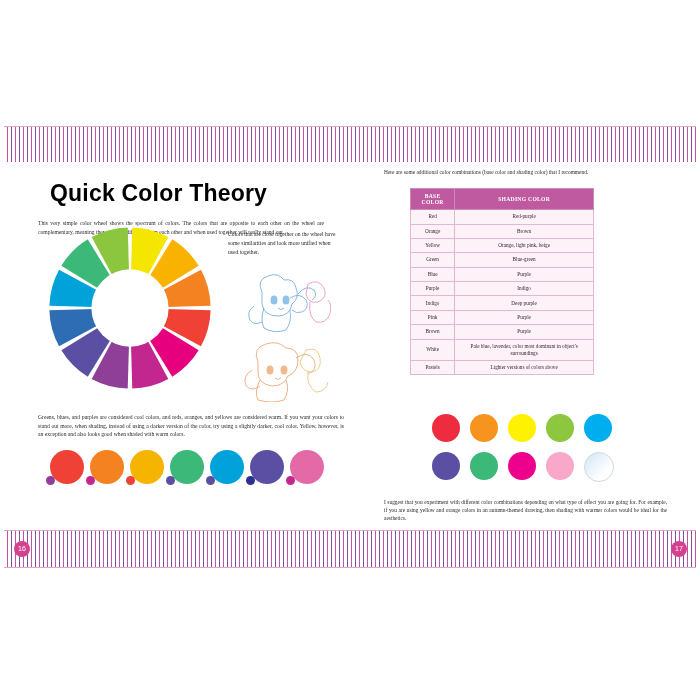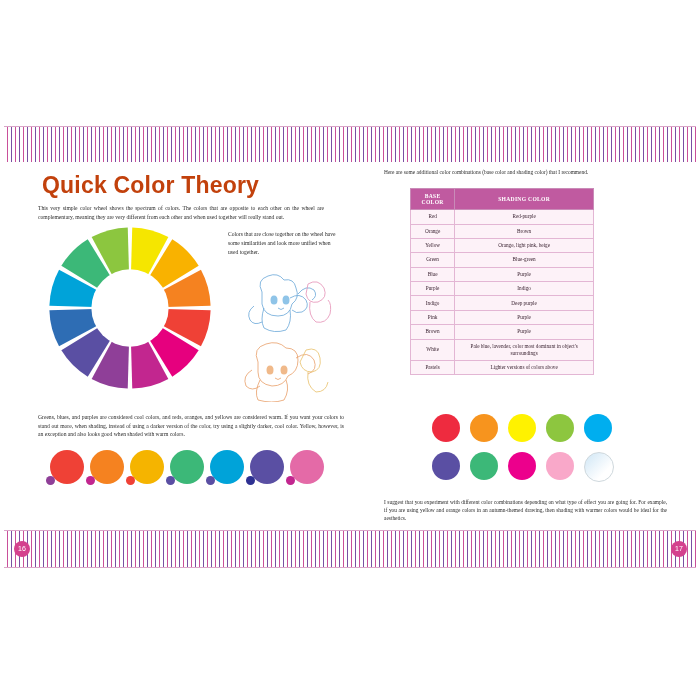--- a/index.html
+++ b/index.html
@@ -33,22 +33,22 @@
     position:absolute;top:541px;width:16px;height:16px;border-radius:50%;
     background:#d4418e;color:#fff;font-size:7px;line-height:16px;text-align:center;
     font-family:"Liberation Sans", sans-serif;
   }
   .pagenum.left{left:14px;}
   .pagenum.right{left:671px;}
 
   
   .left-page{position:absolute;left:34px;top:6px;width:310px;height:350px;}
   h1.title{
-    margin:4px;font-family:"Liberation Sans", sans-serif;font-weight:bold;
-    font-size:23px;color:#c2410c;letter-spacing:.2px;
+    margin:12px;font-family:"Liberation Sans", sans-serif;font-weight:bold;
+    font-size:23px;color:#000000;letter-spacing:.2px;
   }
   .para{
     font-size:5.6px;line-height:1.55;color:#2b2b2b;text-align:justify;margin-top:5px;
   }
   .intro{width:286px;}
   .wheel-wrap{position:absolute;left:8px;top:56px;width:168px;height:168px;}
   .wheel{
     position:absolute;left:0;top:0;width:168px;height:168px;border-radius:50%;
   }
   .side-note{

